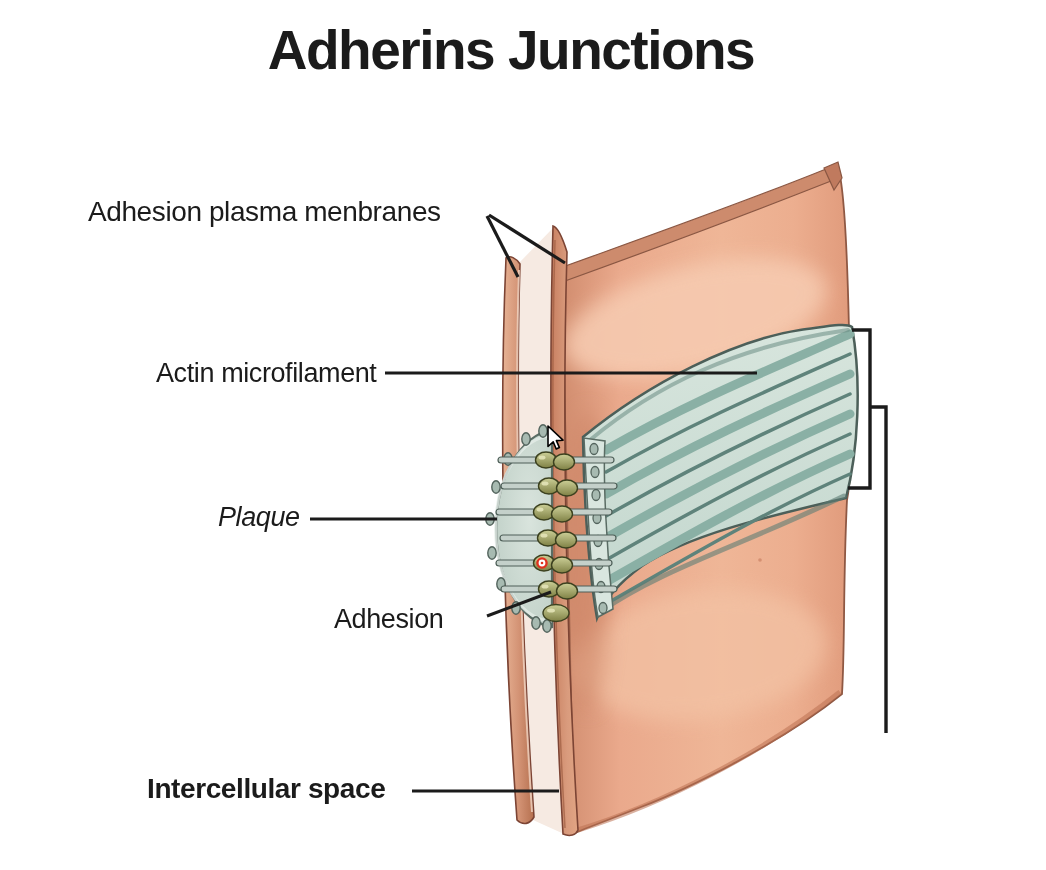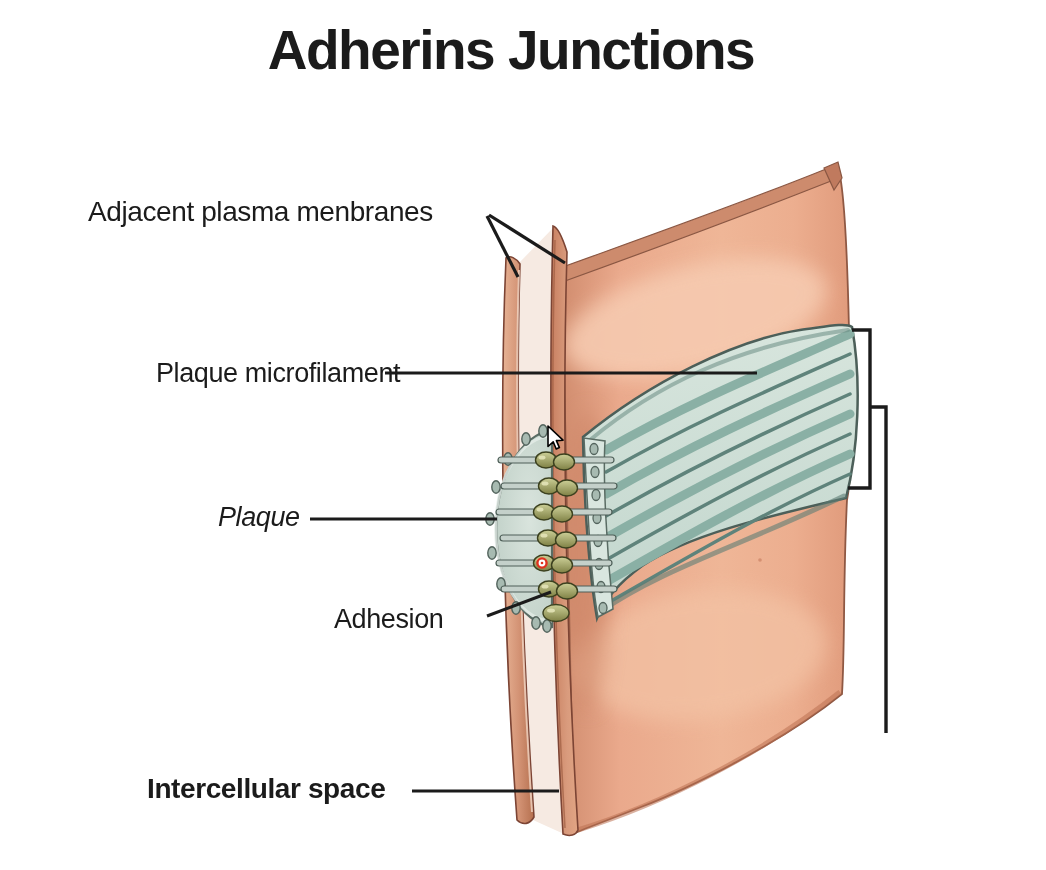--- a/index.html
+++ b/index.html
@@ -218,18 +218,18 @@
     </g>
 
     <g>
       <circle cx="542" cy="563" r="4.6" fill="#ffffff" stroke="var(--marker-red)" stroke-width="2.4"></circle>
       <circle cx="542" cy="563" r="1.3" fill="var(--marker-red)"></circle>
     </g>
     <path d="M 548 426 L 548 446.5 L 553.2 441.8 L 556.2 449 L 559.4 447.6 L 556.4 440.6 L 563 440.2 Z" fill="#ffffff" stroke="#000000" stroke-width="1.6" stroke-linejoin="round"></path>
   </svg>
 
   <div class="slide-title">Adherins Junctions</div>
-  <div class="label lbl-adjacent">Adjacent plasma menbranes</div>
-  <div class="label lbl-actin">Plaque microfilament</div>
+  <div class="label lbl-adjacent">Adhesion plasma menbranes</div>
+  <div class="label lbl-actin">Actin microfilament</div>
   <div class="label lbl-plaque">Plaque</div>
   <div class="label lbl-cadherins">Adhesion</div>
   <div class="label lbl-intercellular">Intercellular space</div>
 </div>
 
 </body></html>

